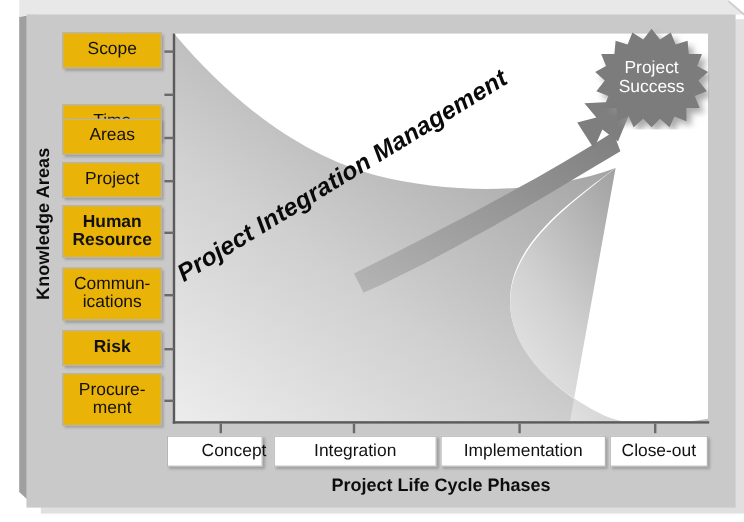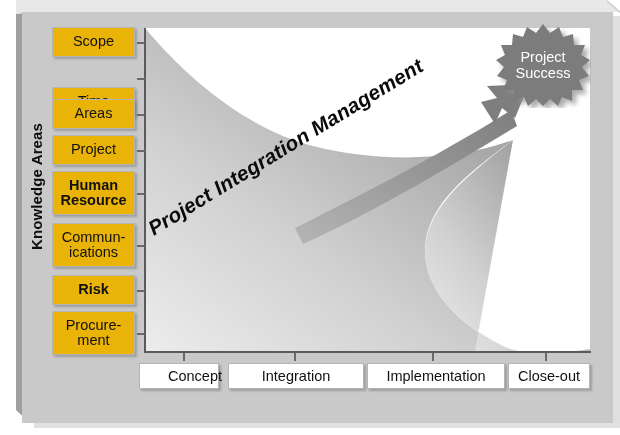--- a/index.html
+++ b/index.html
@@ -322,20 +322,21 @@
       </div>
       <div class="phase-box" style="left: 367px; width: 138px;">
         <span>Implementation</span>
       </div>
       <div class="phase-box" style="left: 508px; width: 82px;">
         <span>Close-out</span>
       </div>
     </div>
 
   <div class="y-axis-title">Knowledge Areas</div>
+  <div class="x-axis-title">Project Life Cycle Phases</div>
 
   <div class="wedge-label">Project Integration Management</div>
 
   <div class="burst">
     <svg width="96" height="86" viewBox="0 0 96 86">
       <polygon filter="url(#burstShadow)" points="48,2 55,11 64,5 68,15 78,12 79,23 90,23 86,33 95,38 87,45 94,54 84,58 88,68 77,68 77,79 67,75 63,84 55,77 48,84 41,77 33,84 29,75 19,79 19,68 8,68 12,58 2,54 9,45 1,38 10,33 6,23 17,23 18,12 28,15 32,5 41,11" fill="#7c7c7c"></polygon>
     </svg>
     <div class="burst-text">
       <span>Project</span>
       <span>Success</span>

